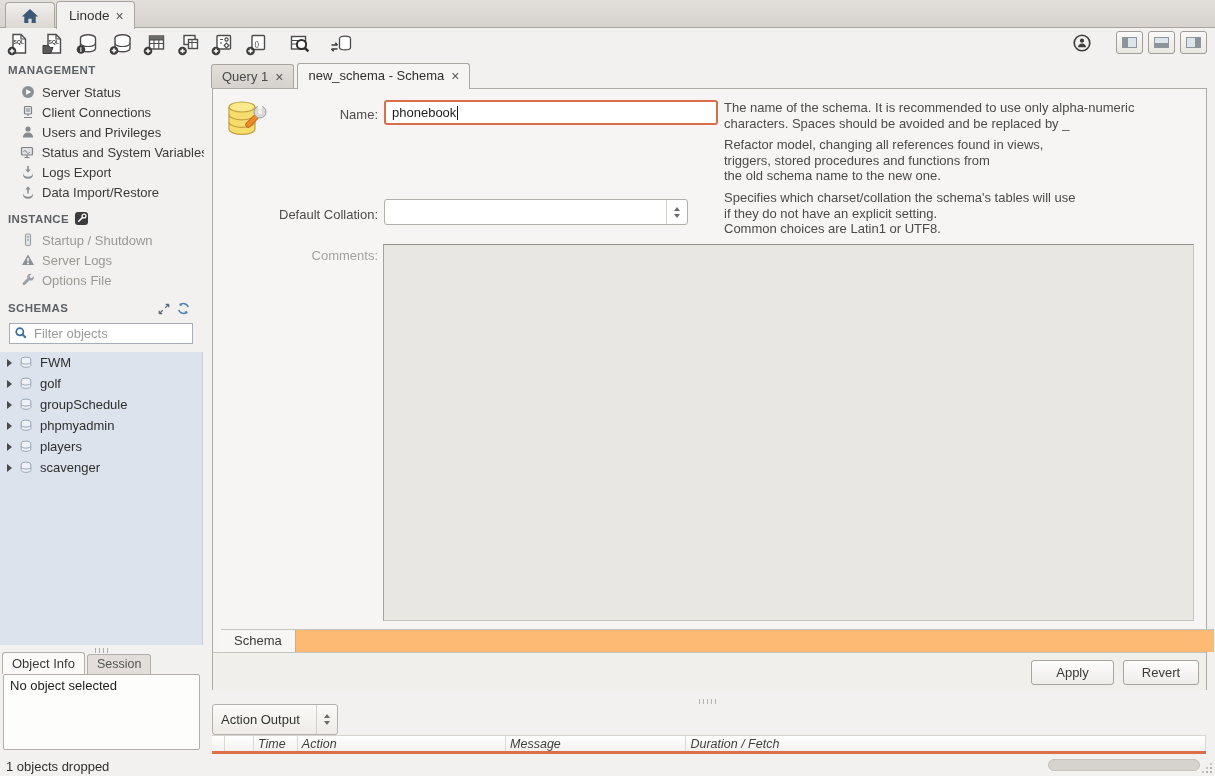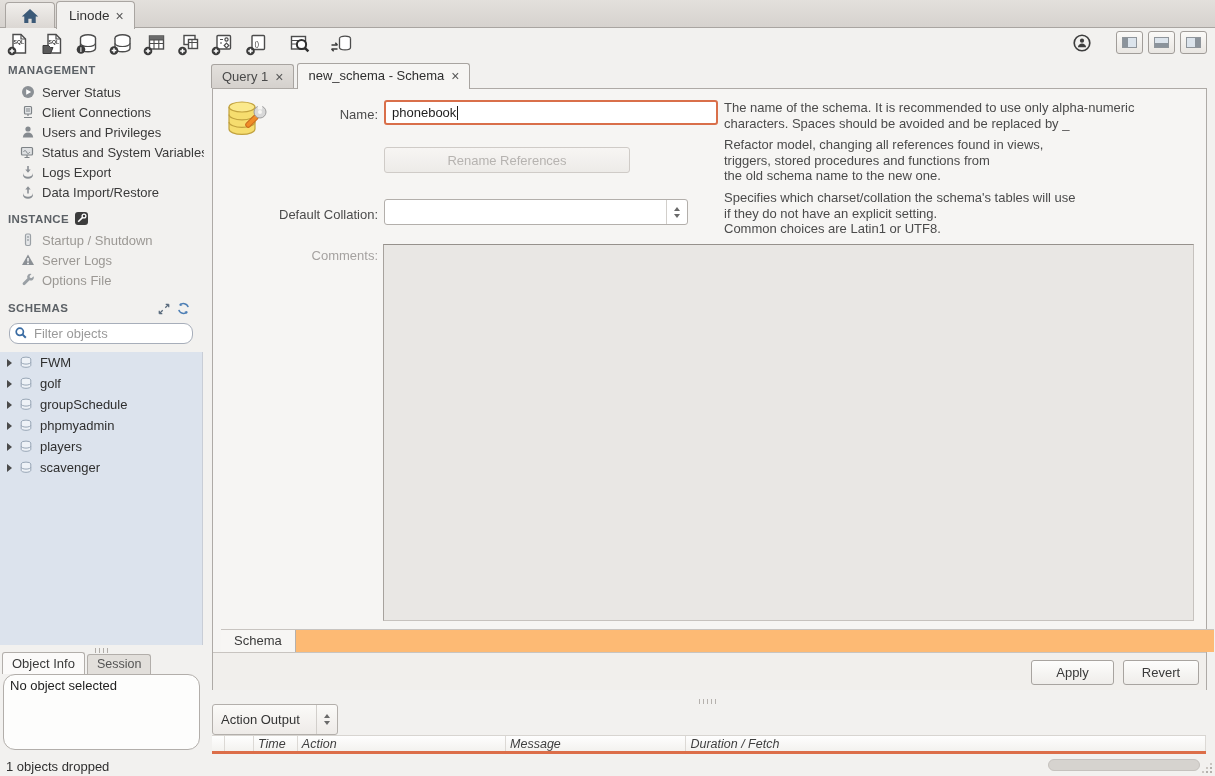--- a/index.html
+++ b/index.html
@@ -63,21 +63,21 @@
   }
   .side-item{ position:absolute; left:0; width:204px; height:20px; display:flex; align-items:center; }
   .side-item .ic{ margin-left:20px; width:15px; display:flex; justify-content:center; }
   .side-item .lb{ margin-left:7px; white-space:nowrap; overflow:hidden; color:#3a3a3a; }
   .side-item.dim .lb{ color:#9b9894; }
 
   .schemas-icons{ position:absolute; top:242px; left:158px; display:flex; gap:7px; align-items:center; }
 
   .filter-wrap{ position:absolute; left:9px; top:263px; width:184px; height:21px; }
   .filter-wrap input{
-    width:100%; height:100%; border:1px solid #a7aeba; border-radius:9px;
+    width:100%; height:100%; border:1px solid #a7aeba; border-radius:0;
     padding:0 4px 0 24px; font-family:"Liberation Sans",sans-serif; font-size:13px;
     color:#333; background:#fff; outline:none;
   }
   .filter-wrap input::placeholder{ color:#9a9a9a; }
   .filter-wrap .mag{ position:absolute; left:5px; top:3px; }
 
   .schema-tree{
     position:absolute; left:0; top:292px; width:203px; height:293px;
     background:#dce3ed; border-right:1px solid #c8cdd6;
   }
@@ -95,21 +95,21 @@
   }
   .info-tabs{ position:absolute; left:2px; top:592px; display:flex; align-items:flex-end; }
   .info-tab{
     padding:3px 9px 3px; border:1px solid #b2aeaa; border-bottom:none;
     border-radius:3px 3px 0 0; margin-right:2px; color:#3a3a3a; background:#e2dfdb;
   }
   .info-tab.active{ background:#fbfaf9; position:relative; z-index:2; }
   .info-tab.inactive{ color:#555; padding-top:2px; font-size:12.5px; }
   .info-body{
     position:absolute; left:3px; top:614px; width:197px; height:76px;
-    background:#fdfdfc; border:1px solid #b2aeaa; border-radius:12px; padding:3px 6px;
+    background:#fdfdfc; border:1px solid #b2aeaa; border-radius:2px; padding:3px 6px;
     color:#222;
   }
 
   
   .main{ position:absolute; left:204px; top:60px; width:1011px; height:696px; }
   .etabs{ position:absolute; left:7px; top:0; height:28px; display:flex; align-items:flex-end; }
   .etab{
     display:flex; align-items:center; gap:5px; padding:4px 8px 4px 10px;
     border:1px solid #a8a4a0; border-bottom:none; border-radius:3px 3px 0 0; margin-right:3px;
   }
@@ -601,21 +601,20 @@
     </span>
 
     <div class="flabel" style="top:18px">Name:</div>
     <div class="name-input">
       <span>phonebook</span>
         <span class="caret"></span>
     </div>
     <div class="help" style="top:11px">The name of the schema. It is recommended to use only alpha-numeric
 characters. Spaces should be avoided and be replaced by _</div>
 
-    <div class="btn-disabled">Rename References</div>
     <div class="help" style="top:48px">Refactor model, changing all references found in views,
 triggers, stored procedures and functions from
 the old schema name to the new one.</div>
 
     <div class="flabel" style="top:118px">Default Collation:</div>
     <div class="combo">
       <span class="val"></span>
       <span class="spin">
           <span class="up"></span>
           <span class="dn"></span>

